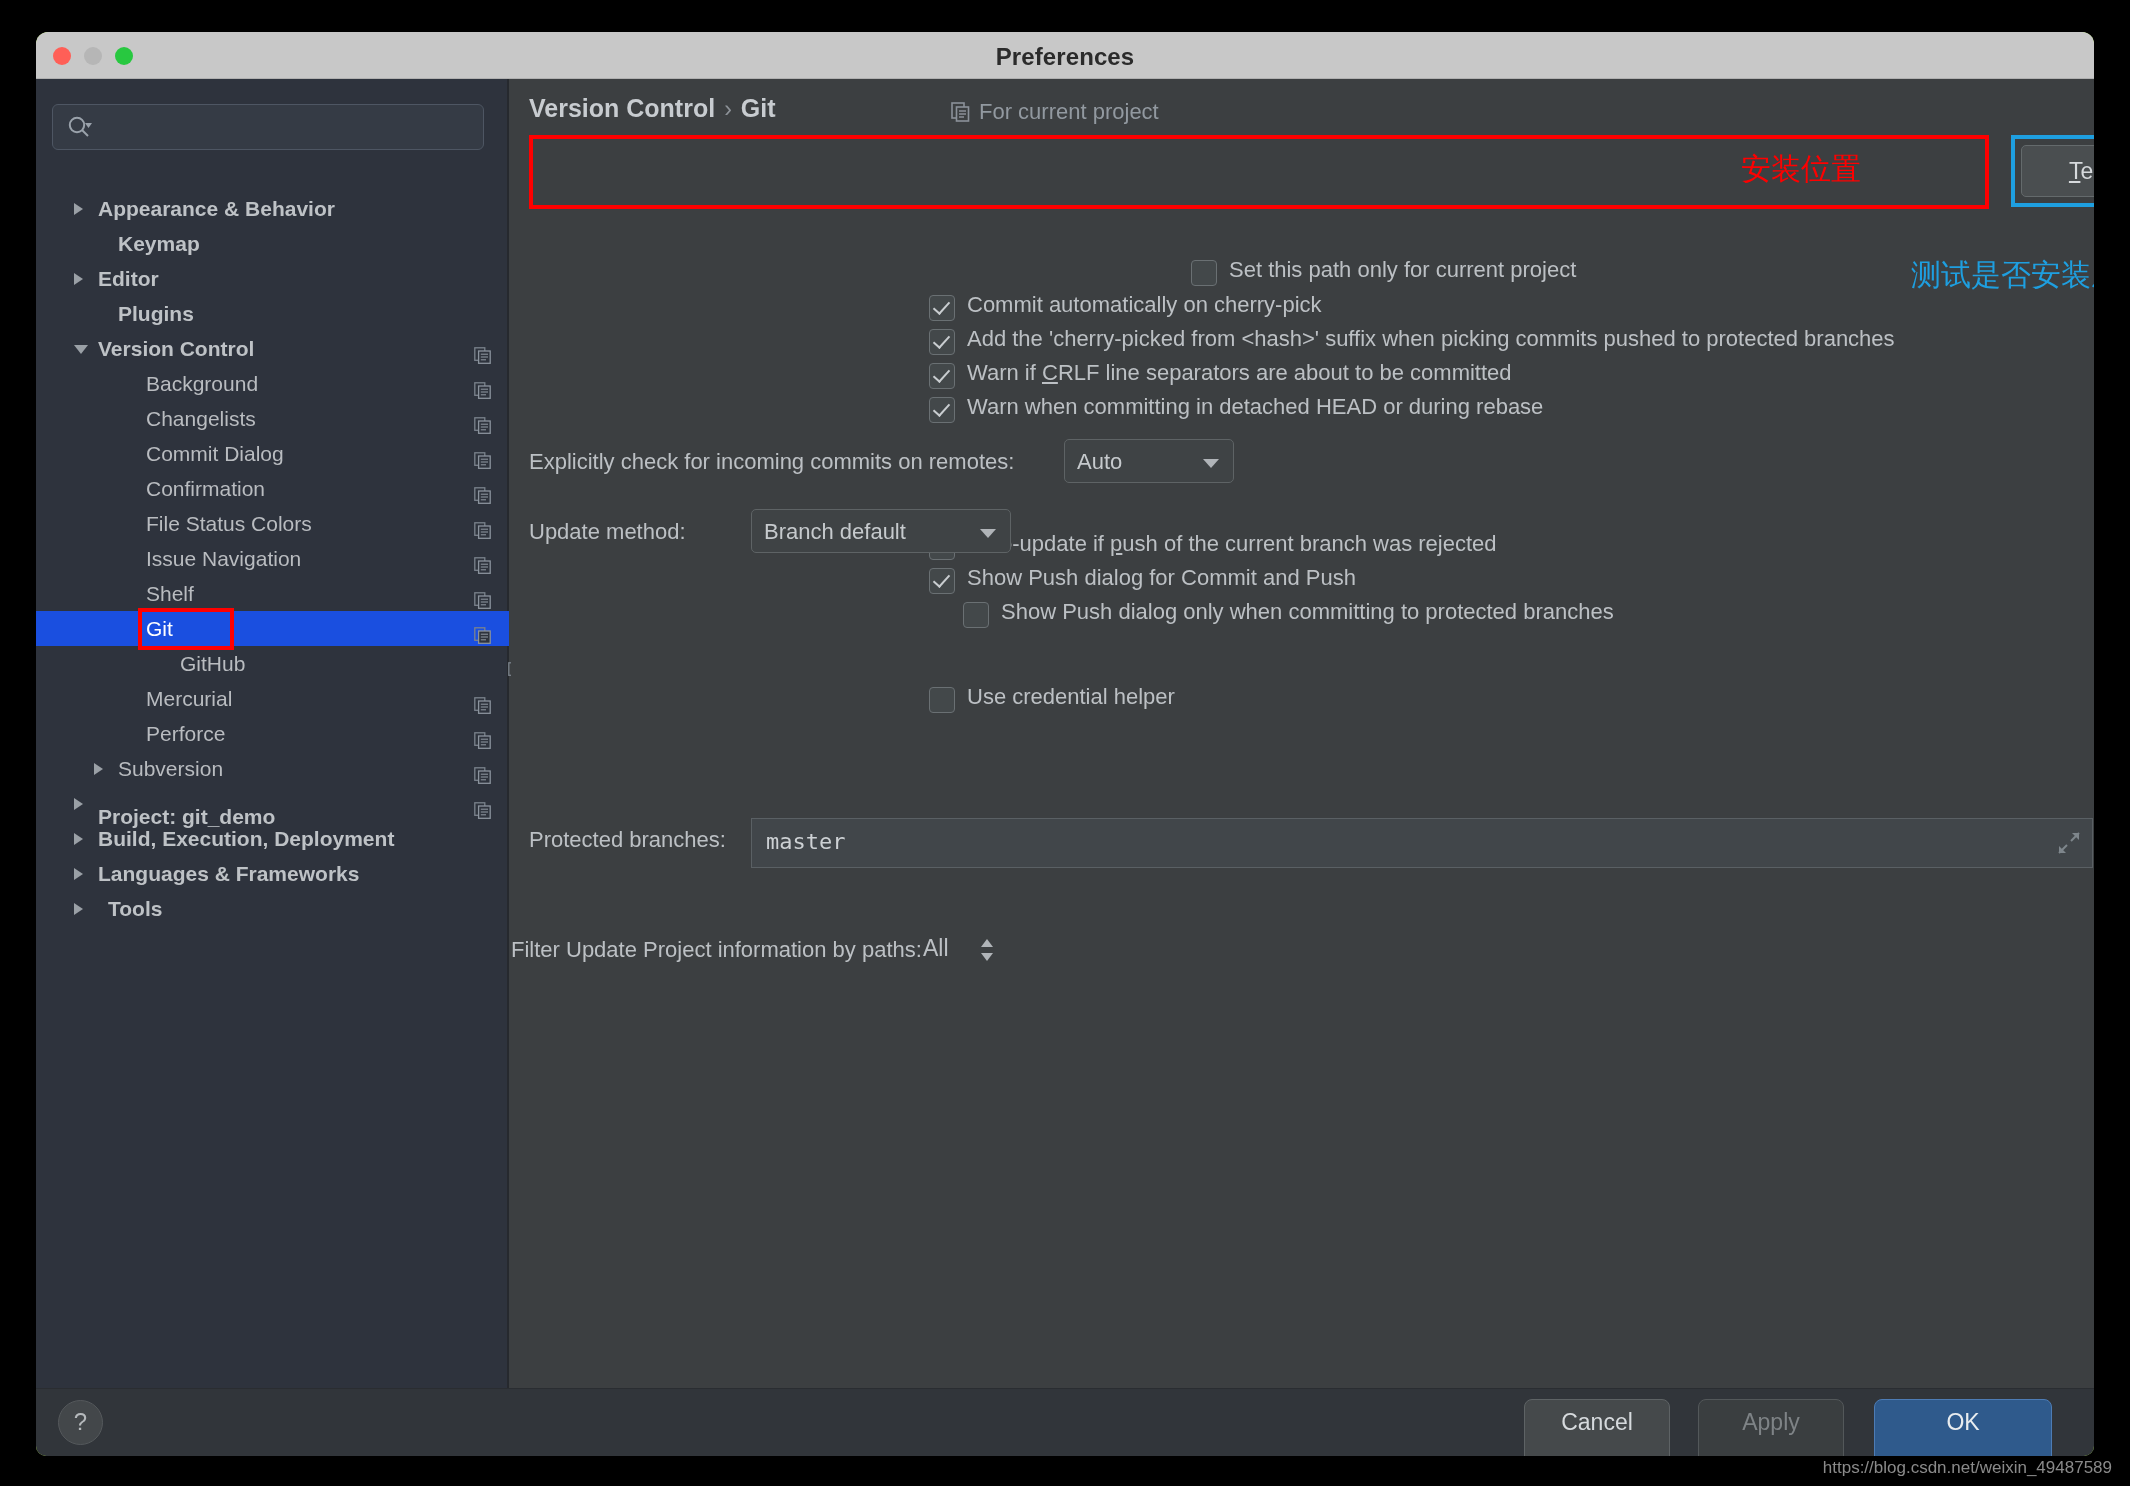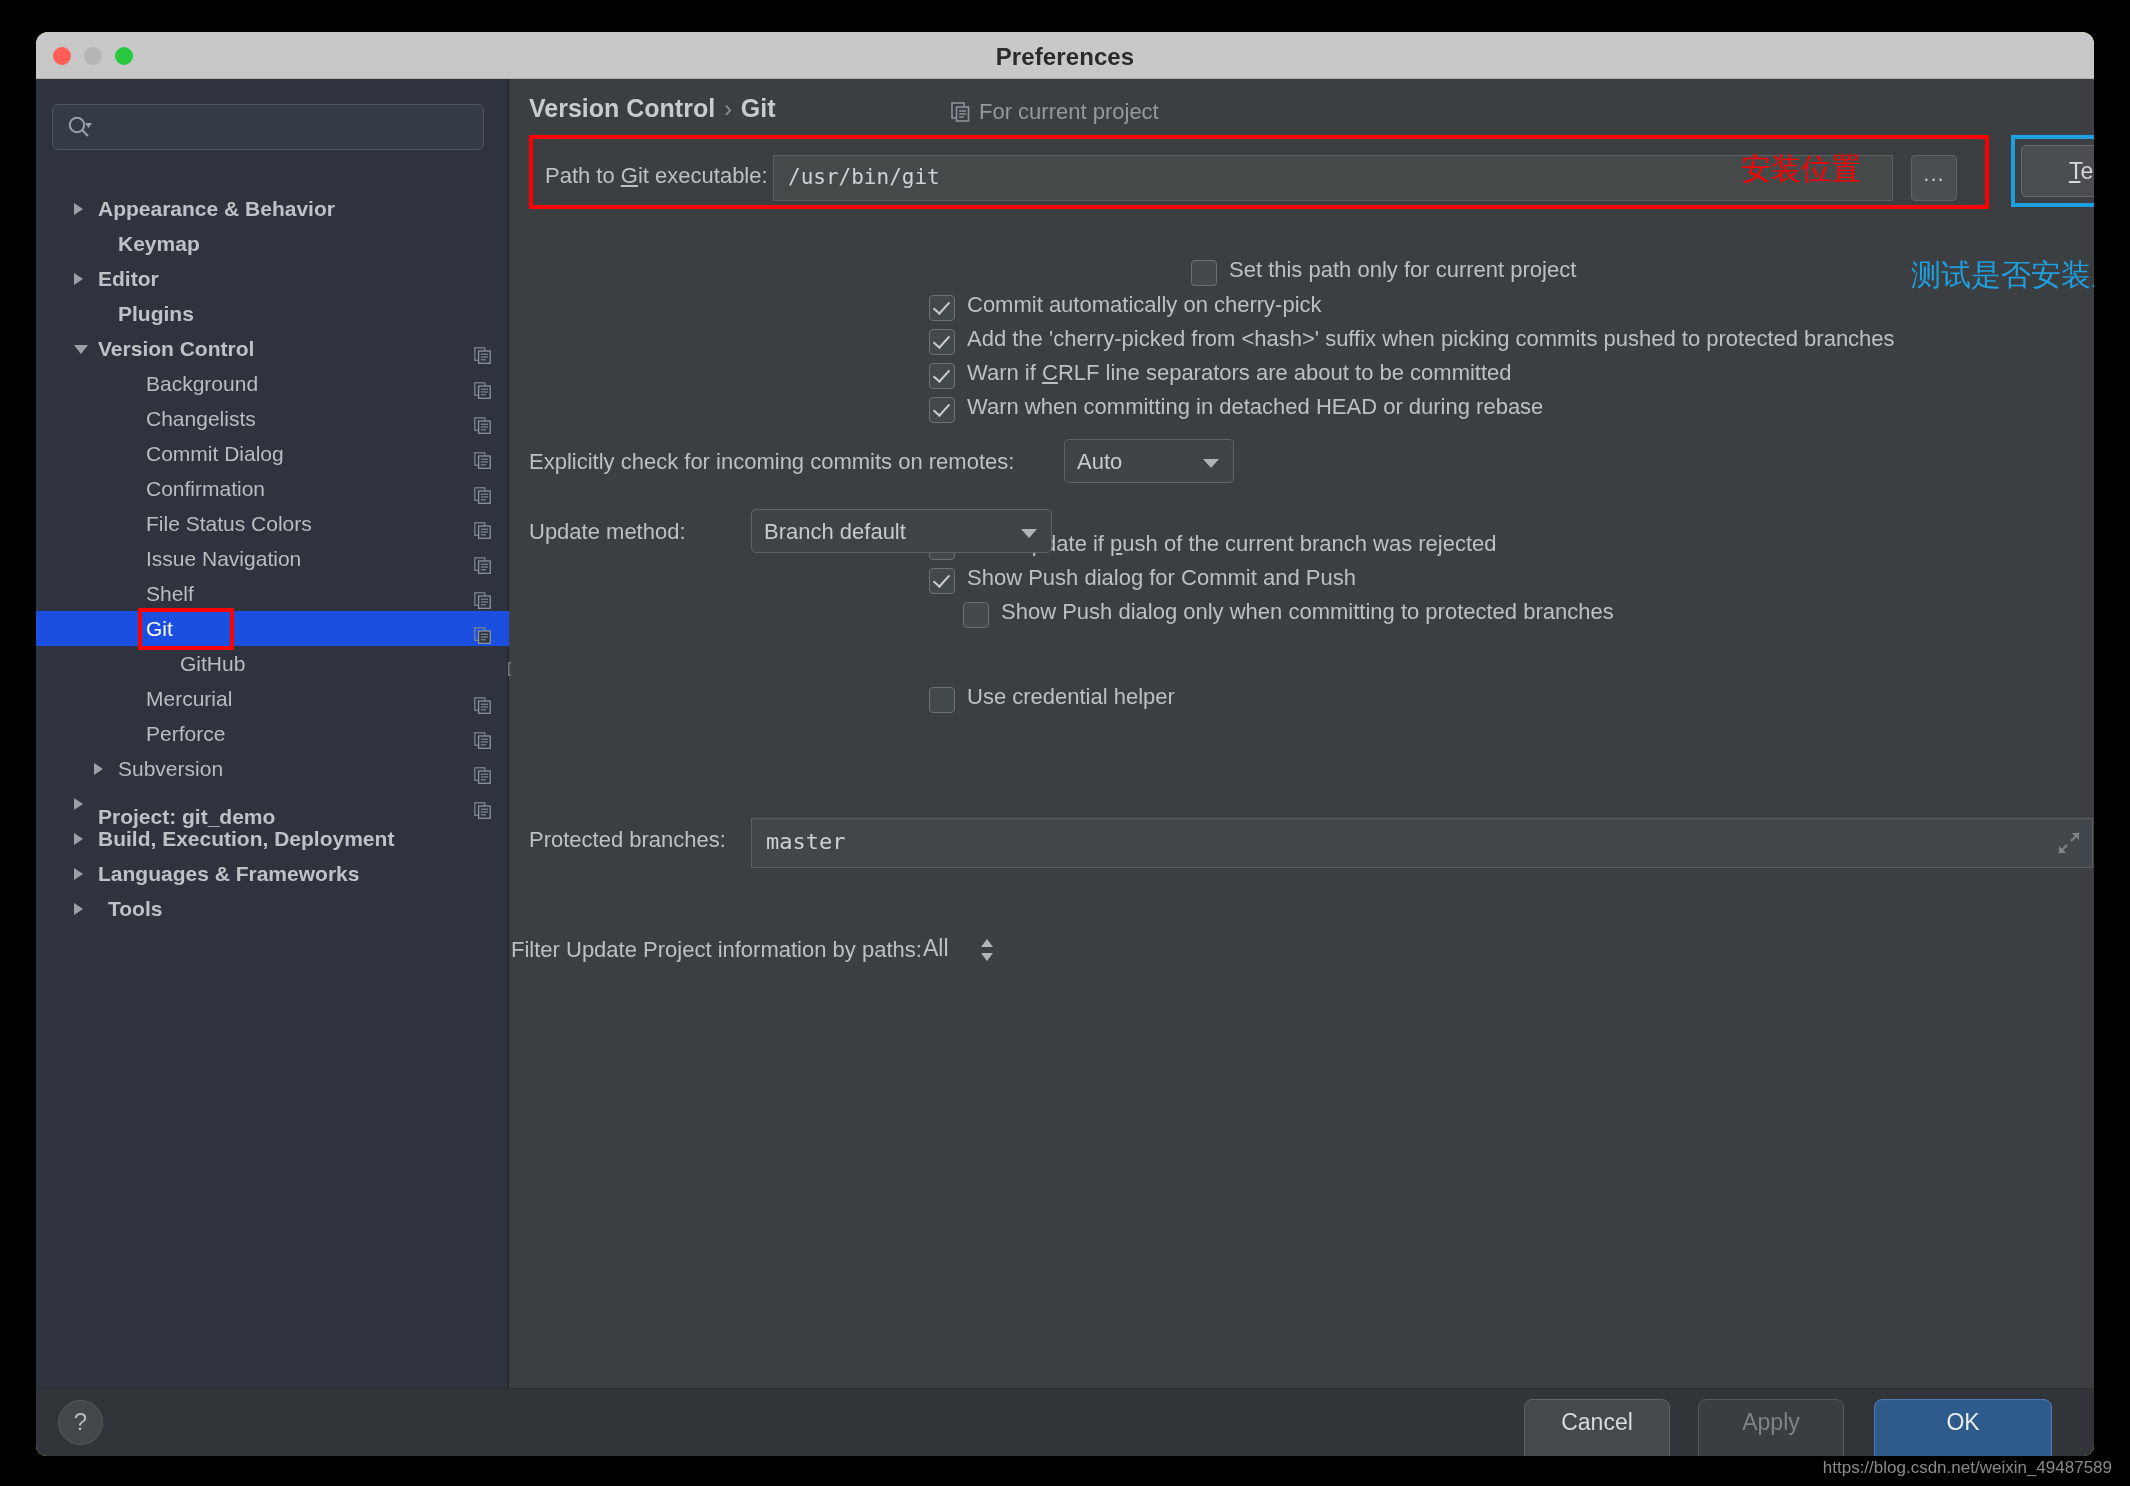--- a/index.html
+++ b/index.html
@@ -620,29 +620,20 @@
               <rect x="1" y="1" width="12" height="15" fill="none" stroke="#8b9199" stroke-width="1.6"></rect>
               <rect x="5.5" y="5" width="12" height="14" fill="#3c3f41" stroke="#8b9199" stroke-width="1.6"></rect>
               <line x1="8" y1="9" x2="15" y2="9" stroke="#8b9199" stroke-width="1.3"></line>
               <line x1="8" y1="12" x2="15" y2="12" stroke="#8b9199" stroke-width="1.3"></line>
               <line x1="8" y1="15" x2="13" y2="15" stroke="#8b9199" stroke-width="1.3"></line>
             </svg>
           </span><span>For current project</span>
         </div>
 
         <div id="path-red-box"></div>
-        <div id="path-row">
-          <div id="path-label">
-            <span>Path to </span><span class="mn">G</span><span>it executable:</span>
-          </div>
-          <div id="path-field">
-            <span class="val">/usr/bin/git</span>
-          </div>
-          <div id="path-browse">...</div>
-        </div>
         <div id="anno-install">安装位置</div>
 
         <div id="test-btn">
           <div class="inner">
             <span></span><span class="mn">T</span><span>est</span>
           </div>
         </div>
         <div id="anno-test">测试是否安装成功</div>
 
         <div id="options">
@@ -666,21 +657,21 @@
             <div class="opt-label" style="left: 456px; top: 605px;">Use credential helper</div>
           </div>
 
         <div class="opt-label" style="left:18px; top:370px;">Explicitly check for incoming commits on remotes:</div>
         <div class="combo" style="left:553px; top:360px; width:170px;">
           <span class="cv">Auto</span>
           <span class="carrow"></span>
         </div>
 
         <div class="opt-label" style="left:18px; top:440px;">Update method:</div>
-        <div class="combo" style="left:240px; top:430px; width:301px;">
+        <div class="combo" style="left:240px; top:430px; width:260px;">
           <span class="cv">Branch default</span>
           <span class="carrow"></span>
         </div>
 
         <div class="opt-label" style="left:18px; top:748px;">Protected branches:</div>
         <div id="prot-field">
           <span class="val">master</span>
           <span id="prot-expand">
             <svg width="22" height="22" viewBox="0 0 22 22">
               <polyline points="21,1 13,9" stroke="#7e868c" stroke-width="2" fill="none"></polyline>

